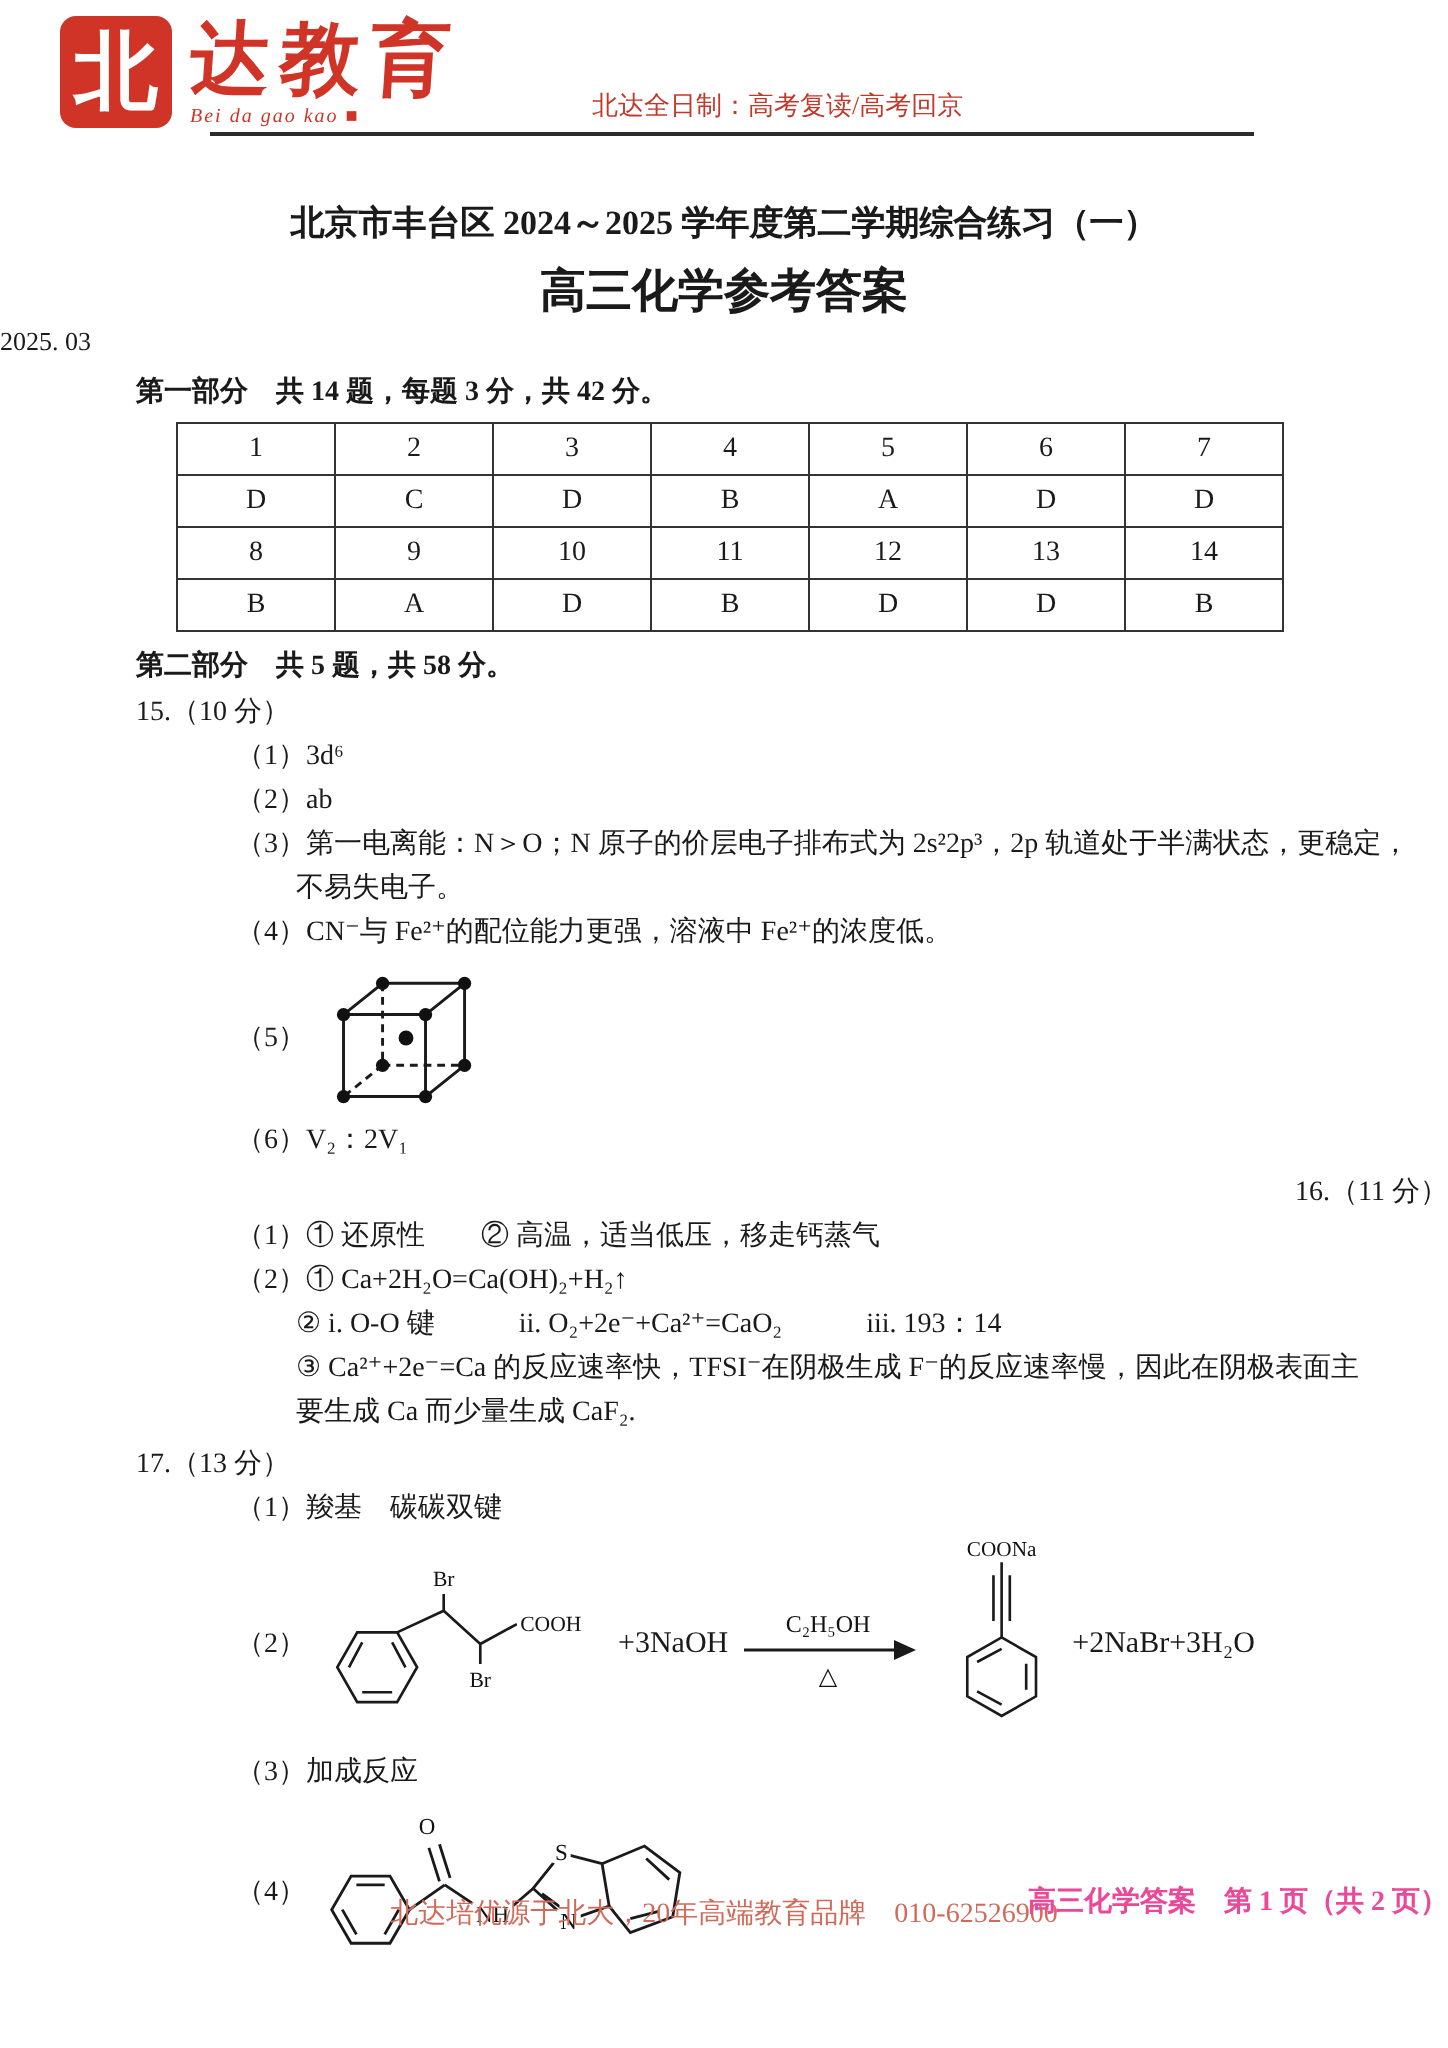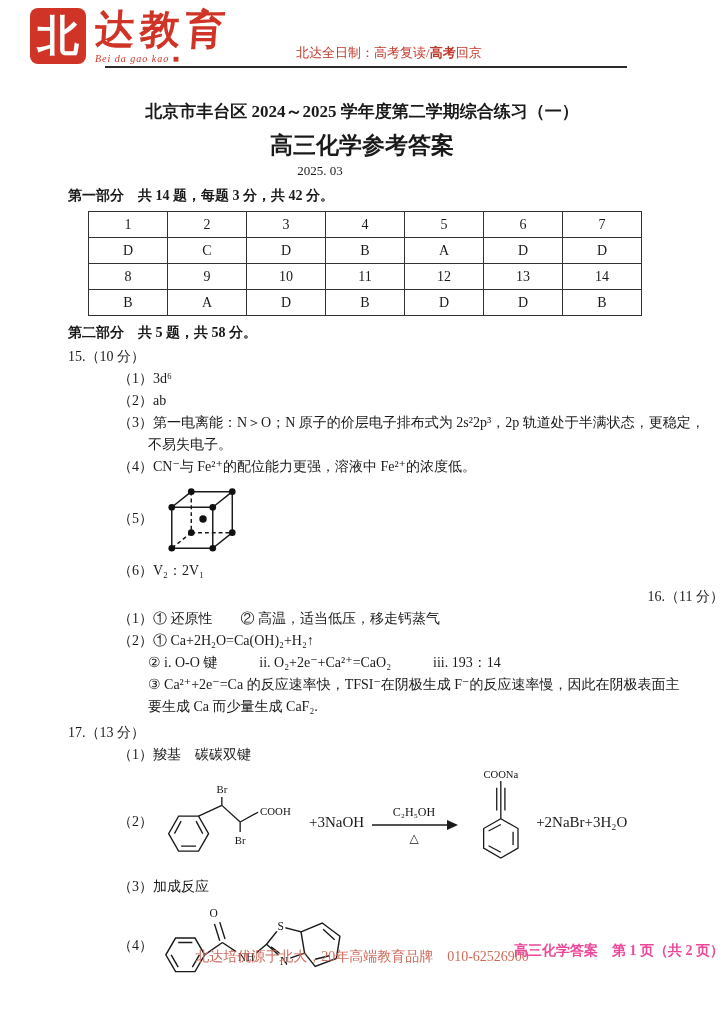--- a/index.html
+++ b/index.html
@@ -6,26 +6,26 @@
   .page{position:relative;width:724px;height:1024px;margin:0 auto;background:#ffffff;
         font-family:"Liberation Serif","DejaVu Serif",serif;color:#1a1a1a;overflow:hidden;}
   
   .header{position:relative;height:88px;}
   .logo{position:absolute;left:30px;top:8px;display:flex;gap:9px;align-items:flex-start;}
   .seal{width:56px;height:56px;background:#d03426;color:#fff;border-radius:8px;
         display:flex;align-items:center;justify-content:center;font-size:42px;font-weight:bold;}
   .brand-main{font-size:40px;font-weight:bold;color:#d03426;letter-spacing:5px;line-height:44px;transform:skewX(-4deg);}
   .brand-sub{font-size:10px;color:#d03426;margin-top:1px;letter-spacing:1px;font-style:italic;}
   .slogan{position:absolute;left:296px;top:44px;font-size:13px;color:#c0392b;white-space:nowrap;}
-  .slogan b{font-weight:bold;}
+  .slogan b{font-weight:normal;}
   .header-rule{position:absolute;left:105px;top:66px;width:522px;height:2px;background:#2b2b2b;}
   
   .title{text-align:center;font-size:17px;font-weight:bold;margin-top:12px;}
   .subtitle{text-align:center;font-size:23px;font-weight:bold;margin-top:7px;}
-  .date{text-align:center;padding-right:84px;font-size:13px;margin-top:2px;}
+  .date{text-align:left;padding-right:84px;font-size:13px;margin-top:2px;}
   
   .sec-heading{font-weight:bold;font-size:14px;margin-top:8px;}
   .line{font-size:14px;line-height:22px;}
   .ind0{margin-left:68px;}
   .ind1{margin-left:118px;}
   .ind2{margin-left:148px;}
   
   table.answers{border-collapse:collapse;margin:6px 0 0 88px;}
   table.answers td{border:1.5px solid #333;width:78px;height:25px;text-align:center;font-size:14px;padding:0;}
   

